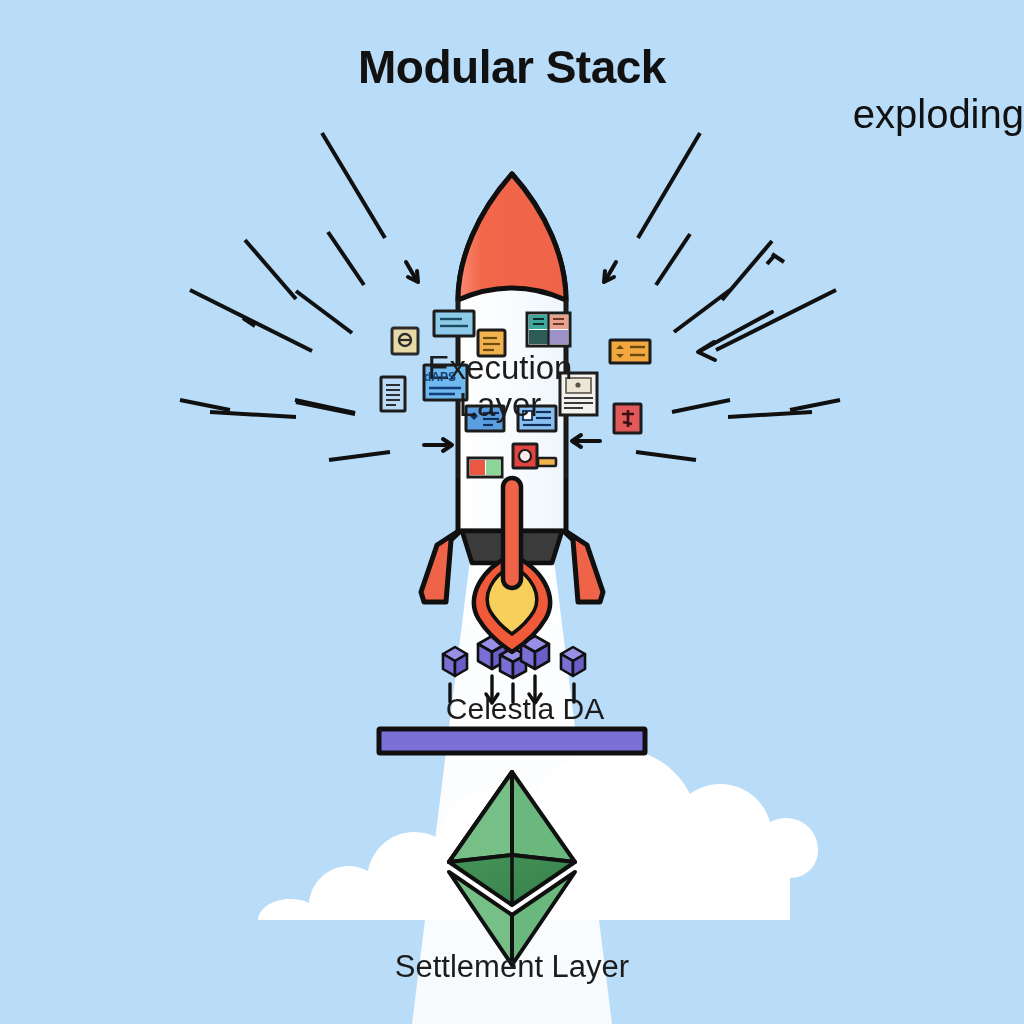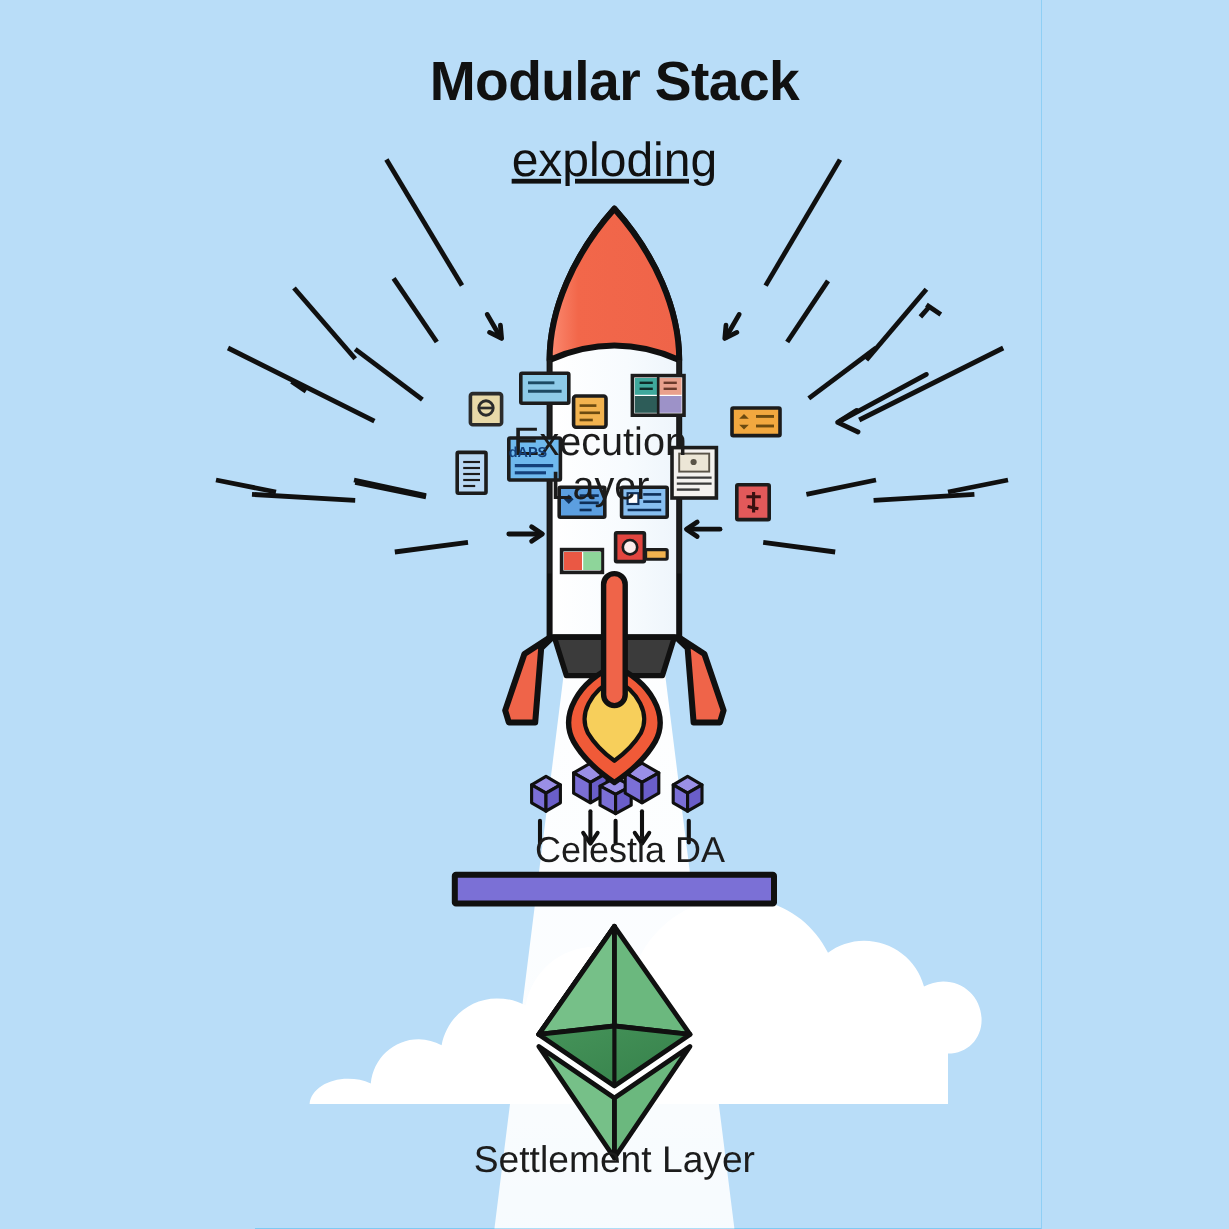--- a/index.html
+++ b/index.html
@@ -3,23 +3,23 @@
 <meta charset="utf-8">
 <title>Modular Stack exploding</title>
 <style>
   html, body {
     margin: 0;
     padding: 0;
     background: #b9ddf8;
   }
   #stage {
     position: relative;
-    width: 868px;
+    width: 1024px;
     height: 1024px;
-    background: #0ea5e9;
+    background: #fdba74;
     overflow: hidden;
     font-family: "Liberation Sans", sans-serif;
   }
   #stage svg.full {
     position: absolute;
     left: 0; top: 0;
     width: 1024px;
     height: 1024px;
   }
   .title-main {
@@ -29,29 +29,28 @@
     text-align: center;
     font-family: "Liberation Sans", sans-serif;
     font-weight: bold;
     font-size: 46px;
     color: #111111;
     letter-spacing: -0.5px;
     z-index: 40;
   }
   .title-sub {
     position: absolute;
-    left: 0; top: 112px;
+    left: 0; top: 92px;
     width: 1024px;
-    text-align: center;
+    text-align: right;
     font-family: "Liberation Sans", sans-serif;
     font-weight: 400;
     font-size: 40px;
     color: #111111;
     z-index: 40;
-    text-decoration: underline;
   }
   .body-label {
     position: absolute;
     text-align: center;
     font-family: "Liberation Sans", sans-serif;
     font-weight: 400;
     color: #1c1c1c;
     line-height: 1.12;
     z-index: 30;
     white-space: pre-line;

